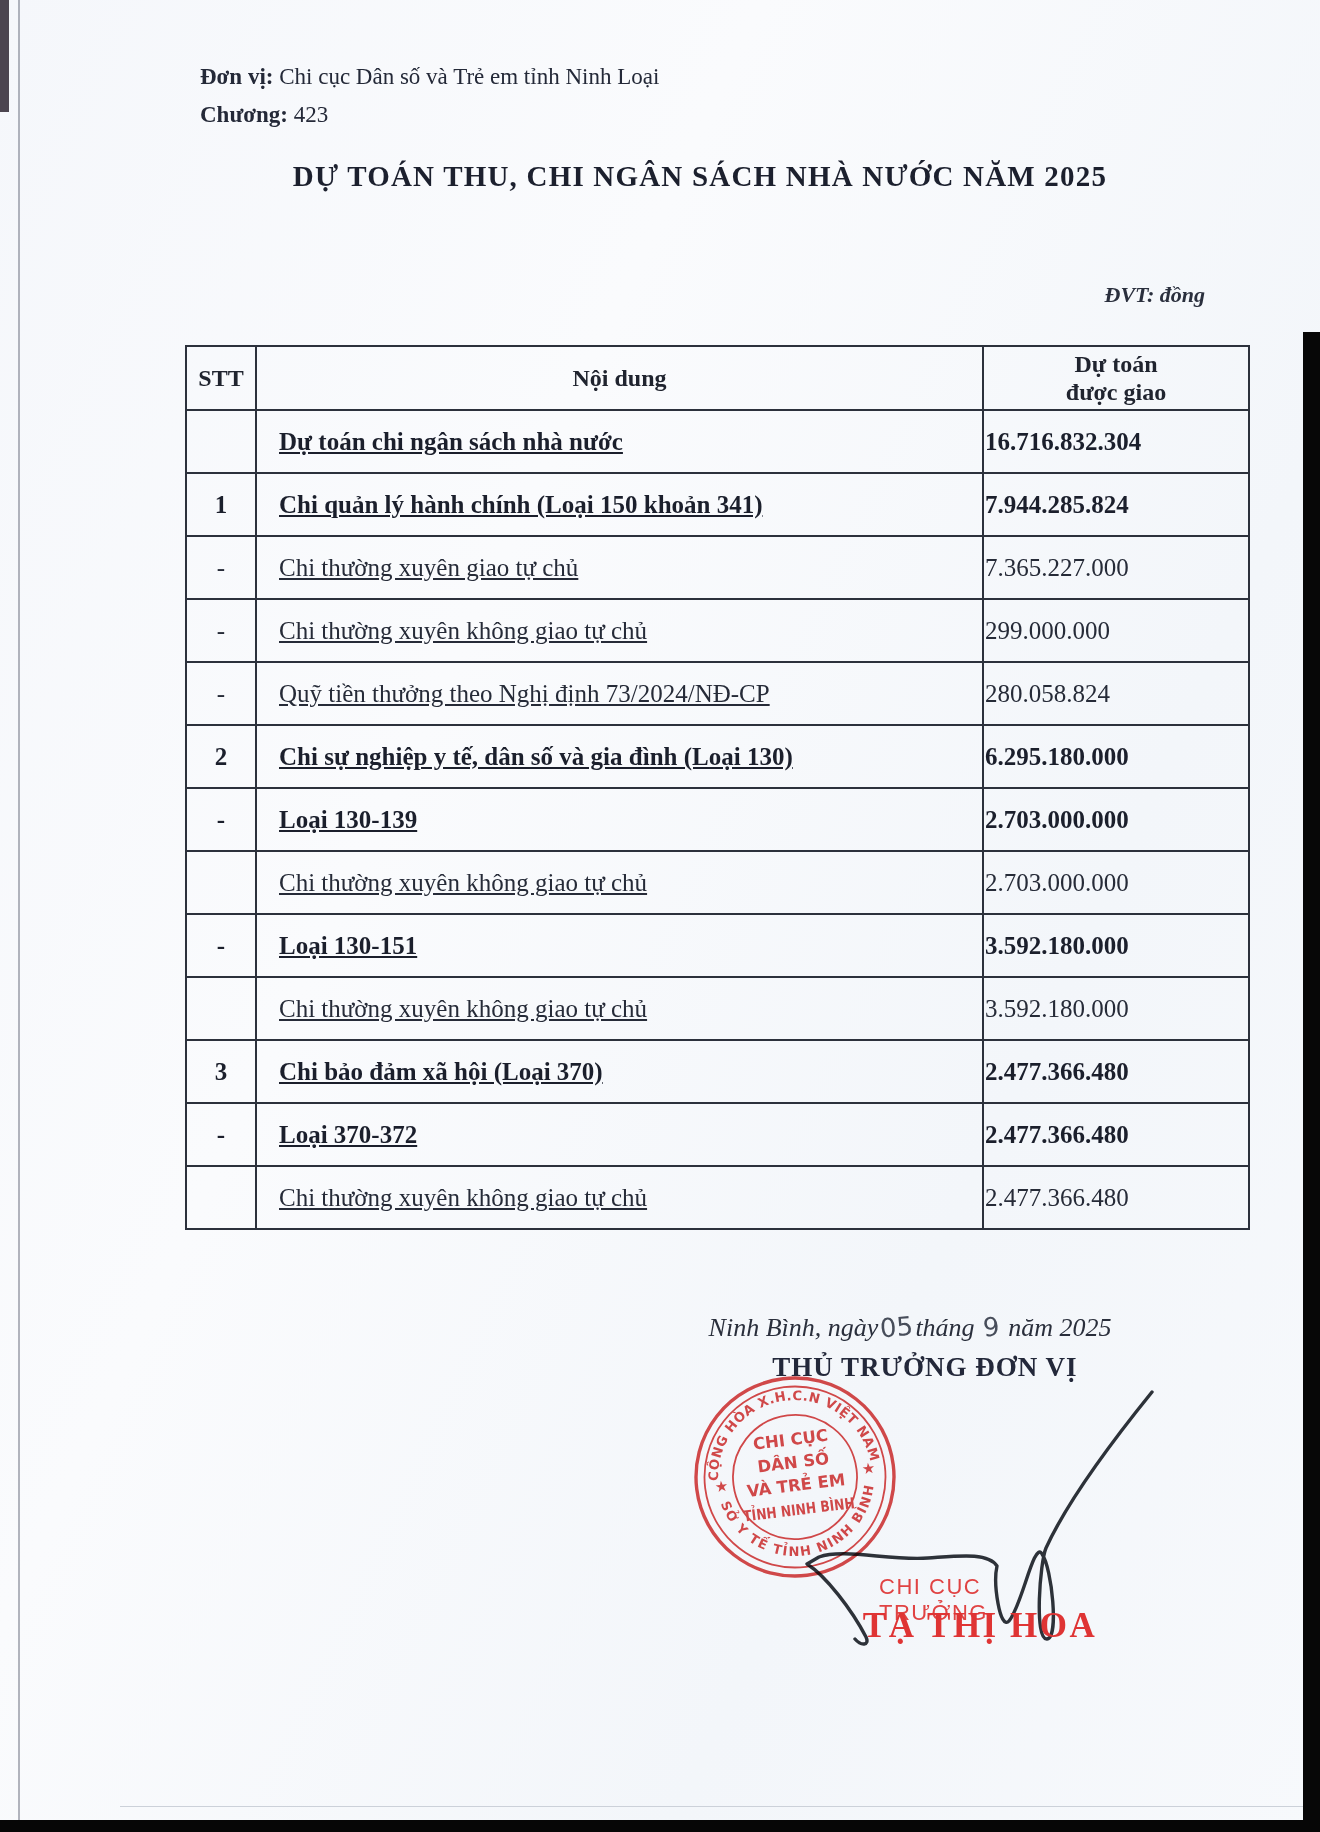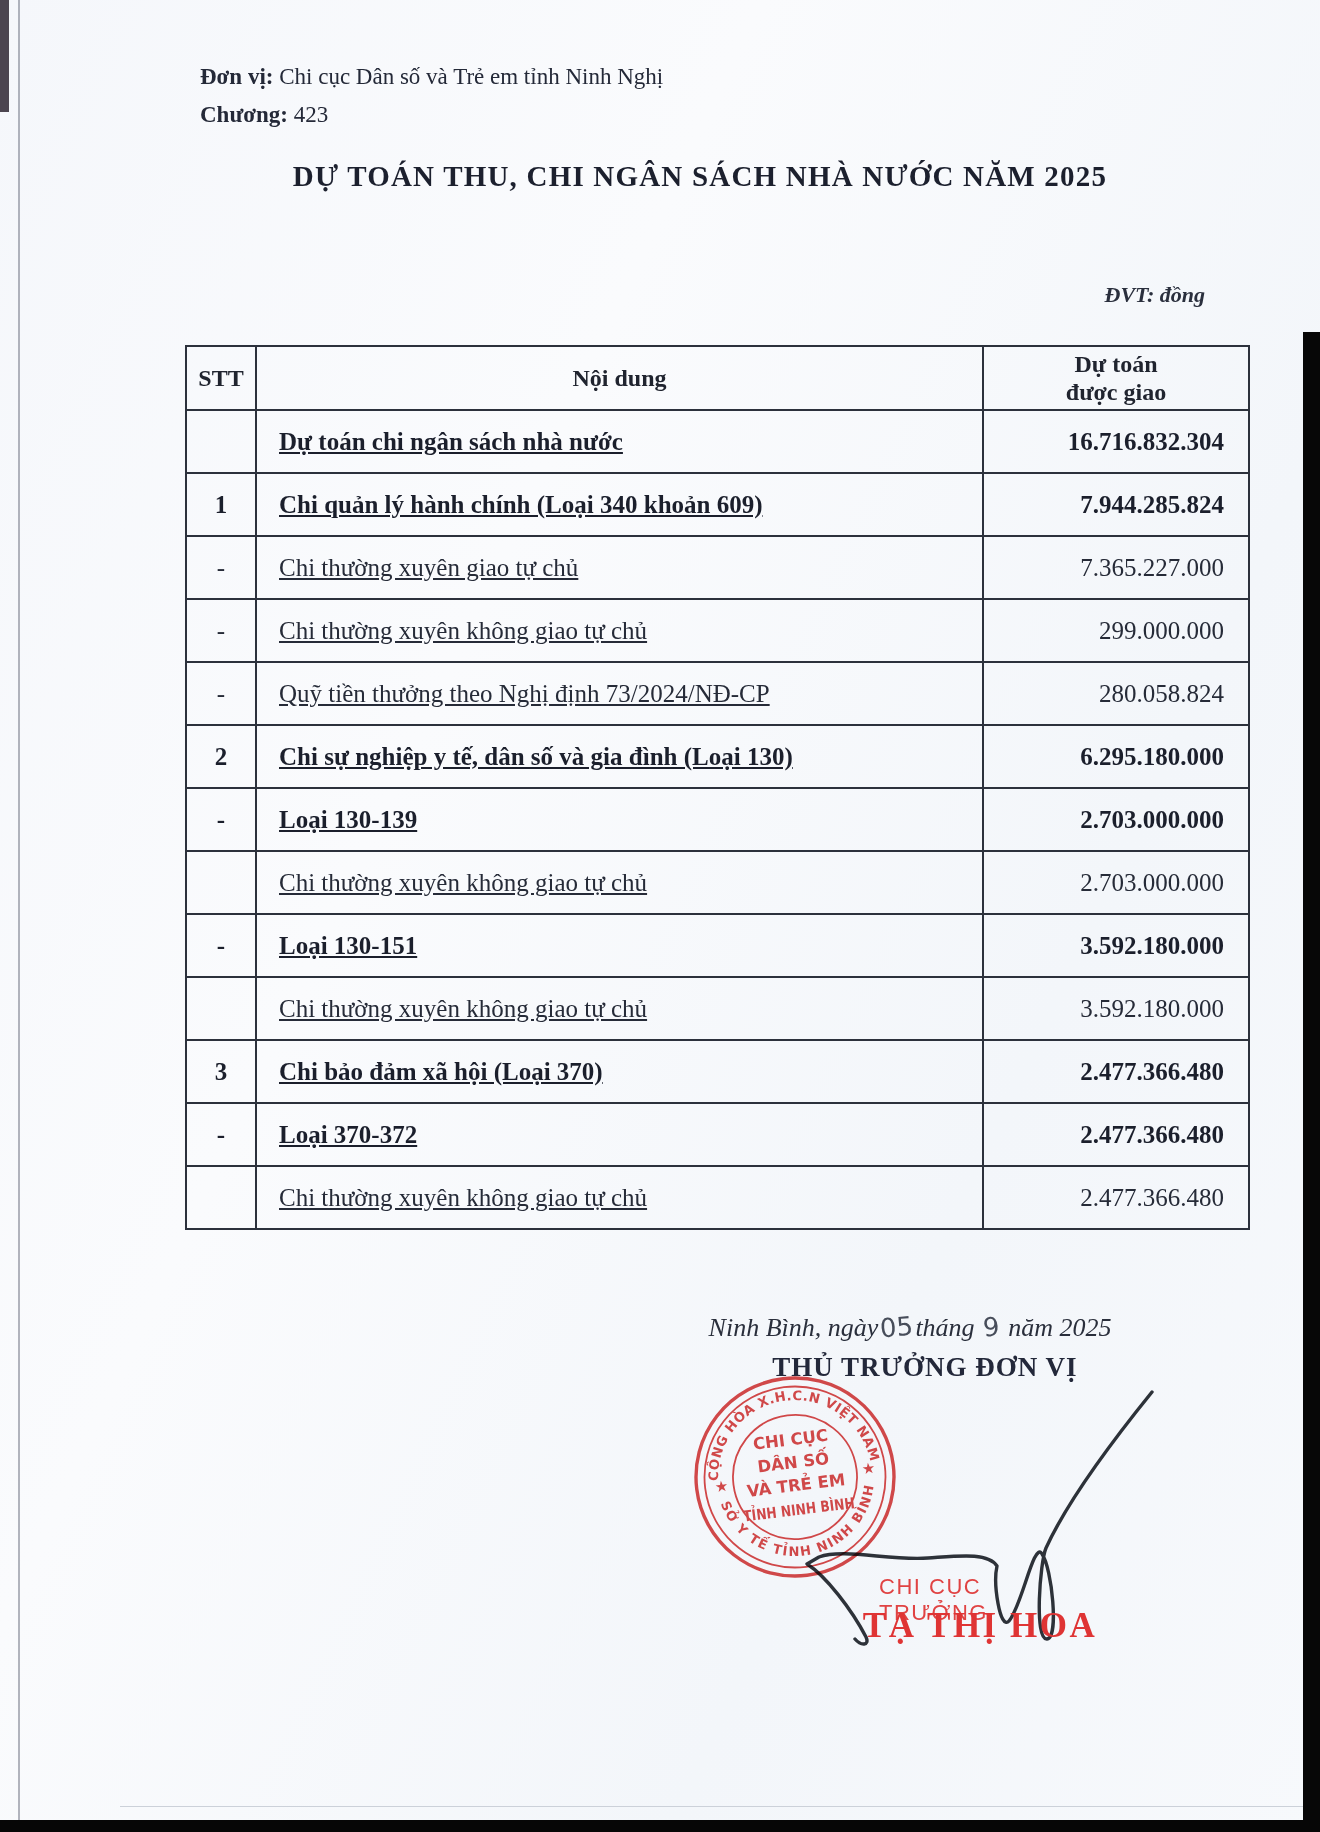--- a/index.html
+++ b/index.html
@@ -21,21 +21,21 @@
   table.budget{position:absolute;left:185px;top:345px;width:1063px;
     border-collapse:collapse;table-layout:fixed;}
   table.budget col.c1{width:70px;} table.budget col.c2{width:727px;} table.budget col.c3{width:266px;}
   table.budget th,table.budget td{border:2px solid #2c313c;font-size:25px;color:#262b38;
     vertical-align:middle;background:transparent;}
   table.budget th{height:60px;font-size:24px;font-weight:bold;text-align:center;
     white-space:pre-line;line-height:28px;color:#20242f;}
   table.budget tr{height:63px;padding-left:8px;}
   td.c-stt{text-align:center;}
   td.c-content{text-align:left;padding-left:22px;text-decoration:underline;}
-  td.c-value{text-align:right;padding-right:24px;color:#2b303d;}
+  td.c-value{text-align:left;padding-right:24px;color:#2b303d;}
   tr.bold td{font-weight:bold;color:#1b1f2c;}
   
   .date-line{position:absolute;left:690px;top:1312px;width:440px;text-align:center;
     font-size:26px;font-style:italic;color:#2a2f3c;white-space:nowrap;}
   .hand{display:inline-block;font-family:"DejaVu Sans",sans-serif;font-style:normal;
     font-size:26px;color:#474d5a;transform:rotate(-5deg);margin:0 2px;}
   .signer-title{position:absolute;left:725px;top:1352px;width:400px;text-align:center;
     font-size:27px;font-weight:bold;letter-spacing:1px;color:#23283a;}
   .role-red{position:absolute;left:879px;top:1574px;width:200px;text-align:left;
     font-family:"Liberation Sans","DejaVu Sans",sans-serif;font-size:22px;letter-spacing:1.5px;
@@ -59,21 +59,21 @@
 
 <div class="page">
 
   <div class="edge-left-top"></div>
   <div class="edge-left-line"></div>
   <div class="faint-line"></div>
   <div class="edge-right"></div>
   <div class="edge-bottom"></div>
 
   <div class="hdr">
-    <div><span class="b">Đơn vị:</span><span> Chi cục Dân số và Trẻ em tỉnh Ninh Nghị</span></div>
+    <div><span class="b">Đơn vị:</span><span> Chi cục Dân số và Trẻ em tỉnh Ninh Loại</span></div>
     <div><span class="b">Chương:</span><span> 423</span></div>
   </div>
 
   <div class="title">DỰ TOÁN THU, CHI NGÂN SÁCH NHÀ NƯỚC NĂM 2025</div>
 
   <div class="dvt">ĐVT: đồng</div>
 
   <table class="budget">
     <colgroup>
         <col class="c1">
@@ -90,21 +90,21 @@
     </thead>
     <tbody>
     <tr class="bold">
       <td class="c-stt"></td>
       <td class="c-content">Dự toán chi ngân sách nhà nước</td>
       <td class="c-value">16.716.832.304</td>
     </tr>
 
     <tr class="bold">
       <td class="c-stt">1</td>
-      <td class="c-content">Chi quản lý hành chính (Loại 340 khoản 609)</td>
+      <td class="c-content">Chi quản lý hành chính (Loại 150 khoản 341)</td>
       <td class="c-value">7.944.285.824</td>
     </tr>
 
     <tr>
       <td class="c-stt">-</td>
       <td class="c-content">Chi thường xuyên giao tự chủ</td>
       <td class="c-value">7.365.227.000</td>
     </tr>
 
     <tr>

